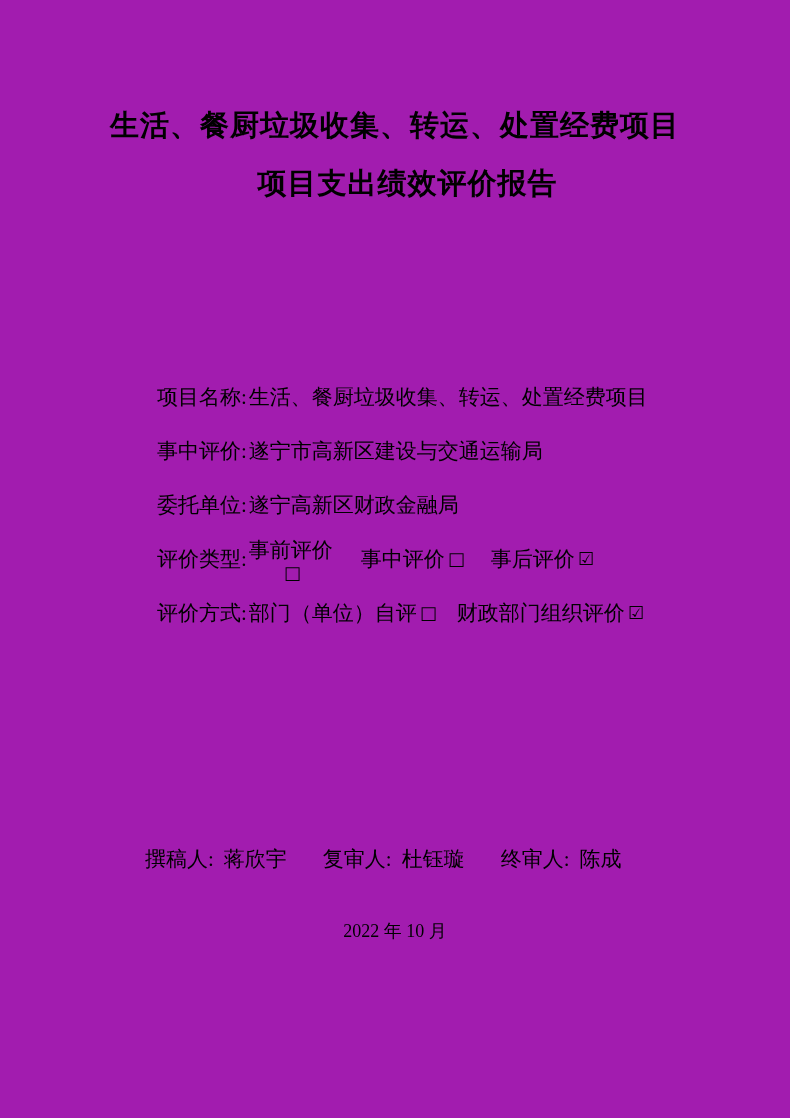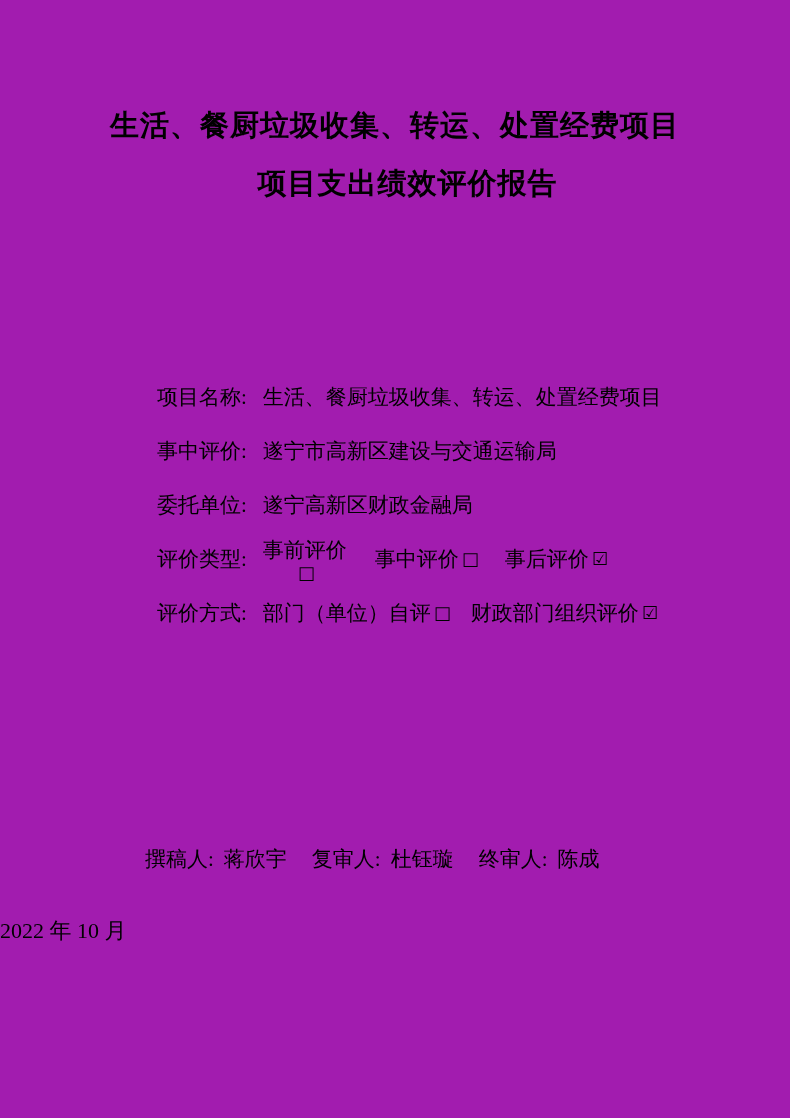--- a/index.html
+++ b/index.html
@@ -37,52 +37,53 @@
     left: 157px;
     top: 370px;
     font-size: 21px;
   }
   .info-row {
     height: 54px;
     display: flex;
     align-items: center;
     white-space: nowrap;
   }
-  .field-label { margin-right: 16px; }
+  .field-label { margin-right: 2px; }
   .option { display: inline-flex; align-items: center; }
   .checkbox-glyph {
     font-family: "DejaVu Sans", sans-serif;
     font-size: 18px;
     margin-left: 3px;
     line-height: 1;
   }
   .et-opt-1 { margin-right: 28px; flex-direction: column; }
   .et-opt-2 { margin-right: 26px; }
   .em-opt-1 { margin-right: 20px; }
 
   .signatures {
     position: absolute;
     left: 145px;
     top: 832px;
     height: 54px;
     display: flex;
     align-items: center;
-    gap: 25px;
+    gap: 36px;
     font-size: 21px;
     white-space: nowrap;
   }
   .sig-group { display: inline-flex; align-items: center; }
   .sig-label { margin-right: 10px; }
 
   .date-line {
     position: absolute;
     left: 0;
     right: 0;
     top: 907px;
-    font-size: 22px;
+    text-align: center;
+    font-size: 18px;
     line-height: 48px;
     white-space: nowrap;
   }
 </style>
 </head>
 <body>
 
 <div class="page">
 
   <h1 class="title-line title-line1">生活、餐厨垃圾收集、转运、处置经费项目</h1>

